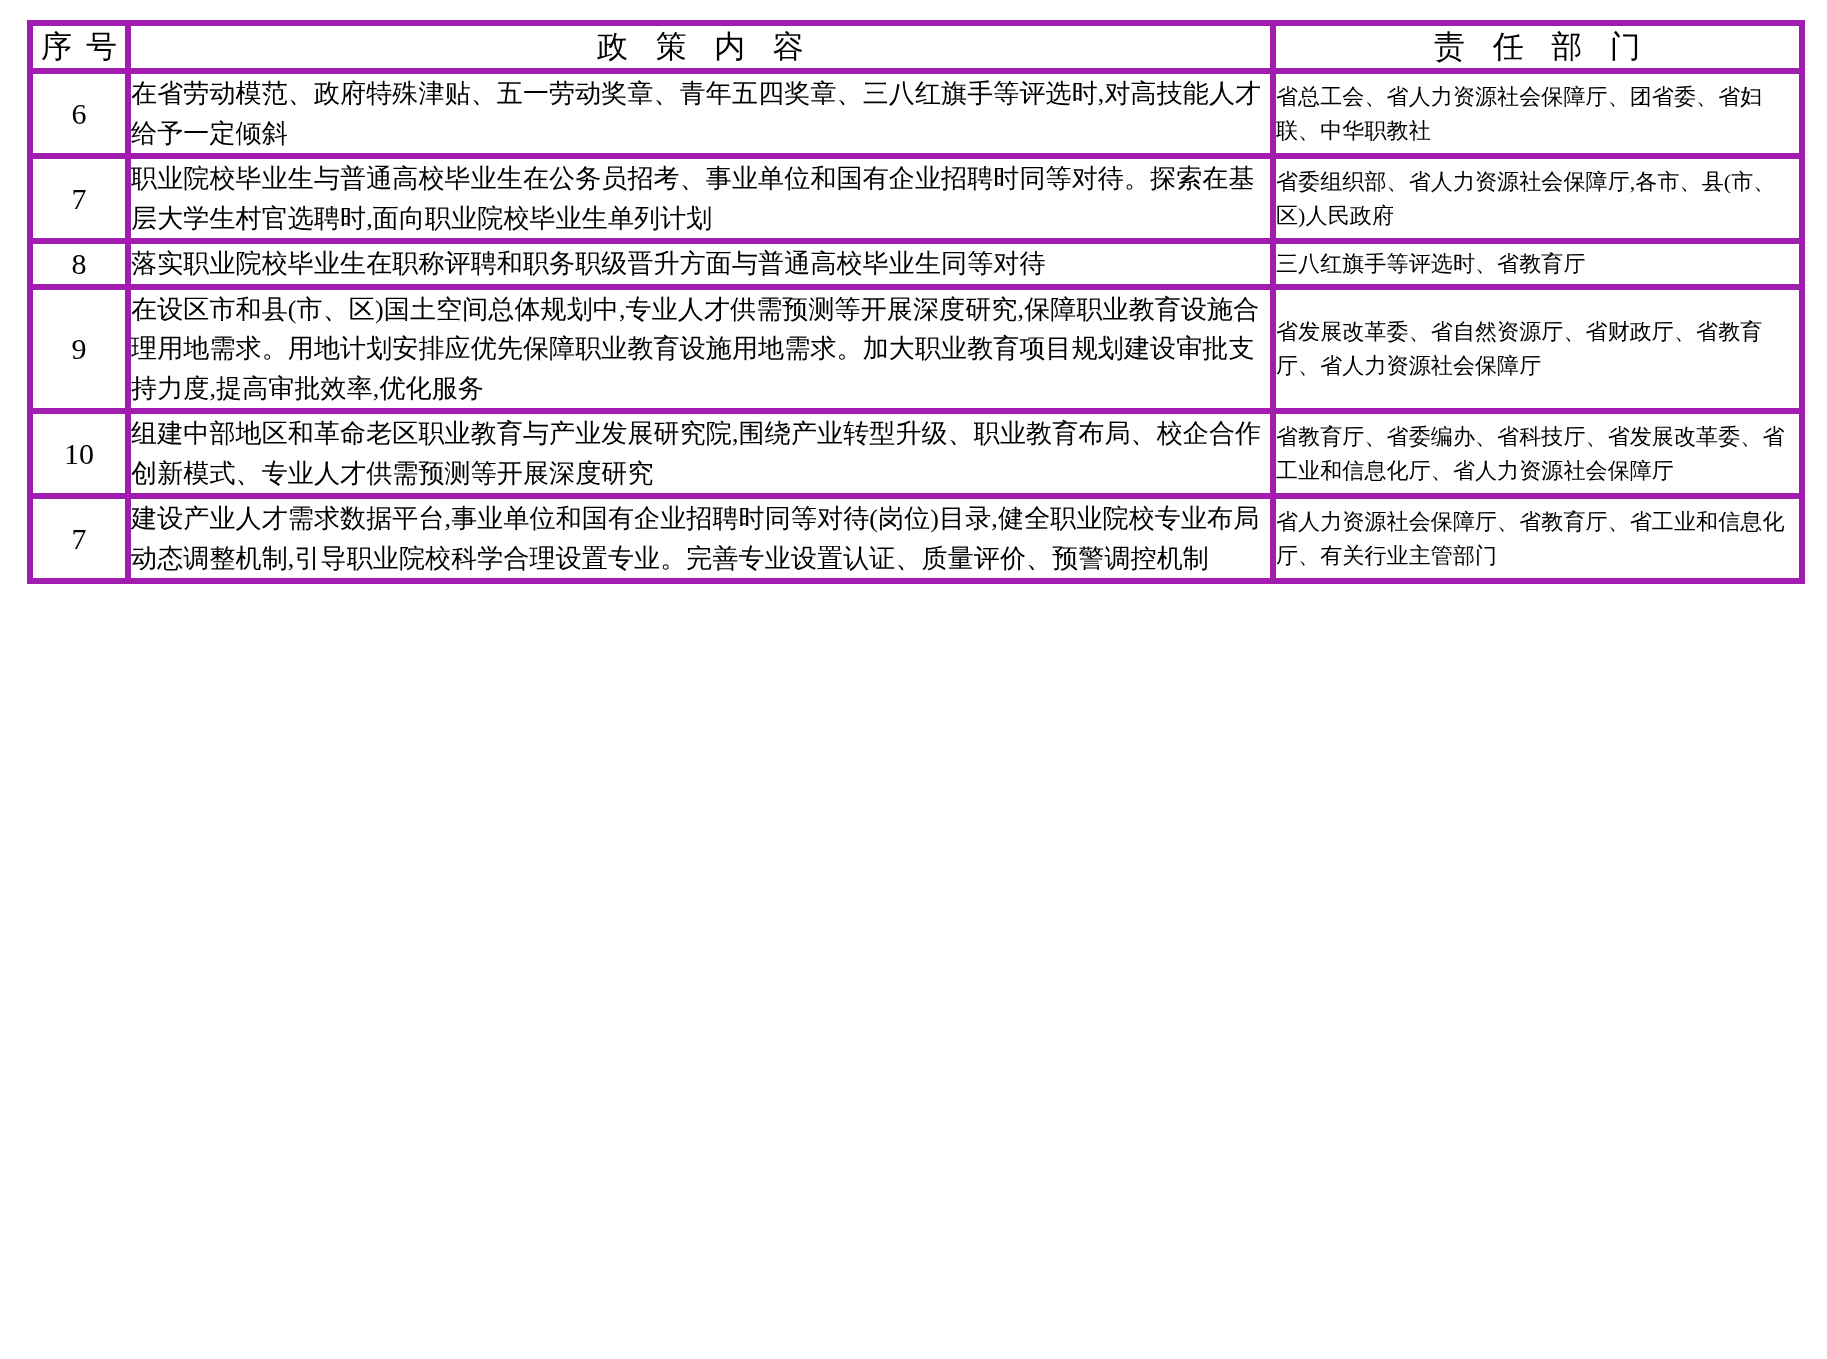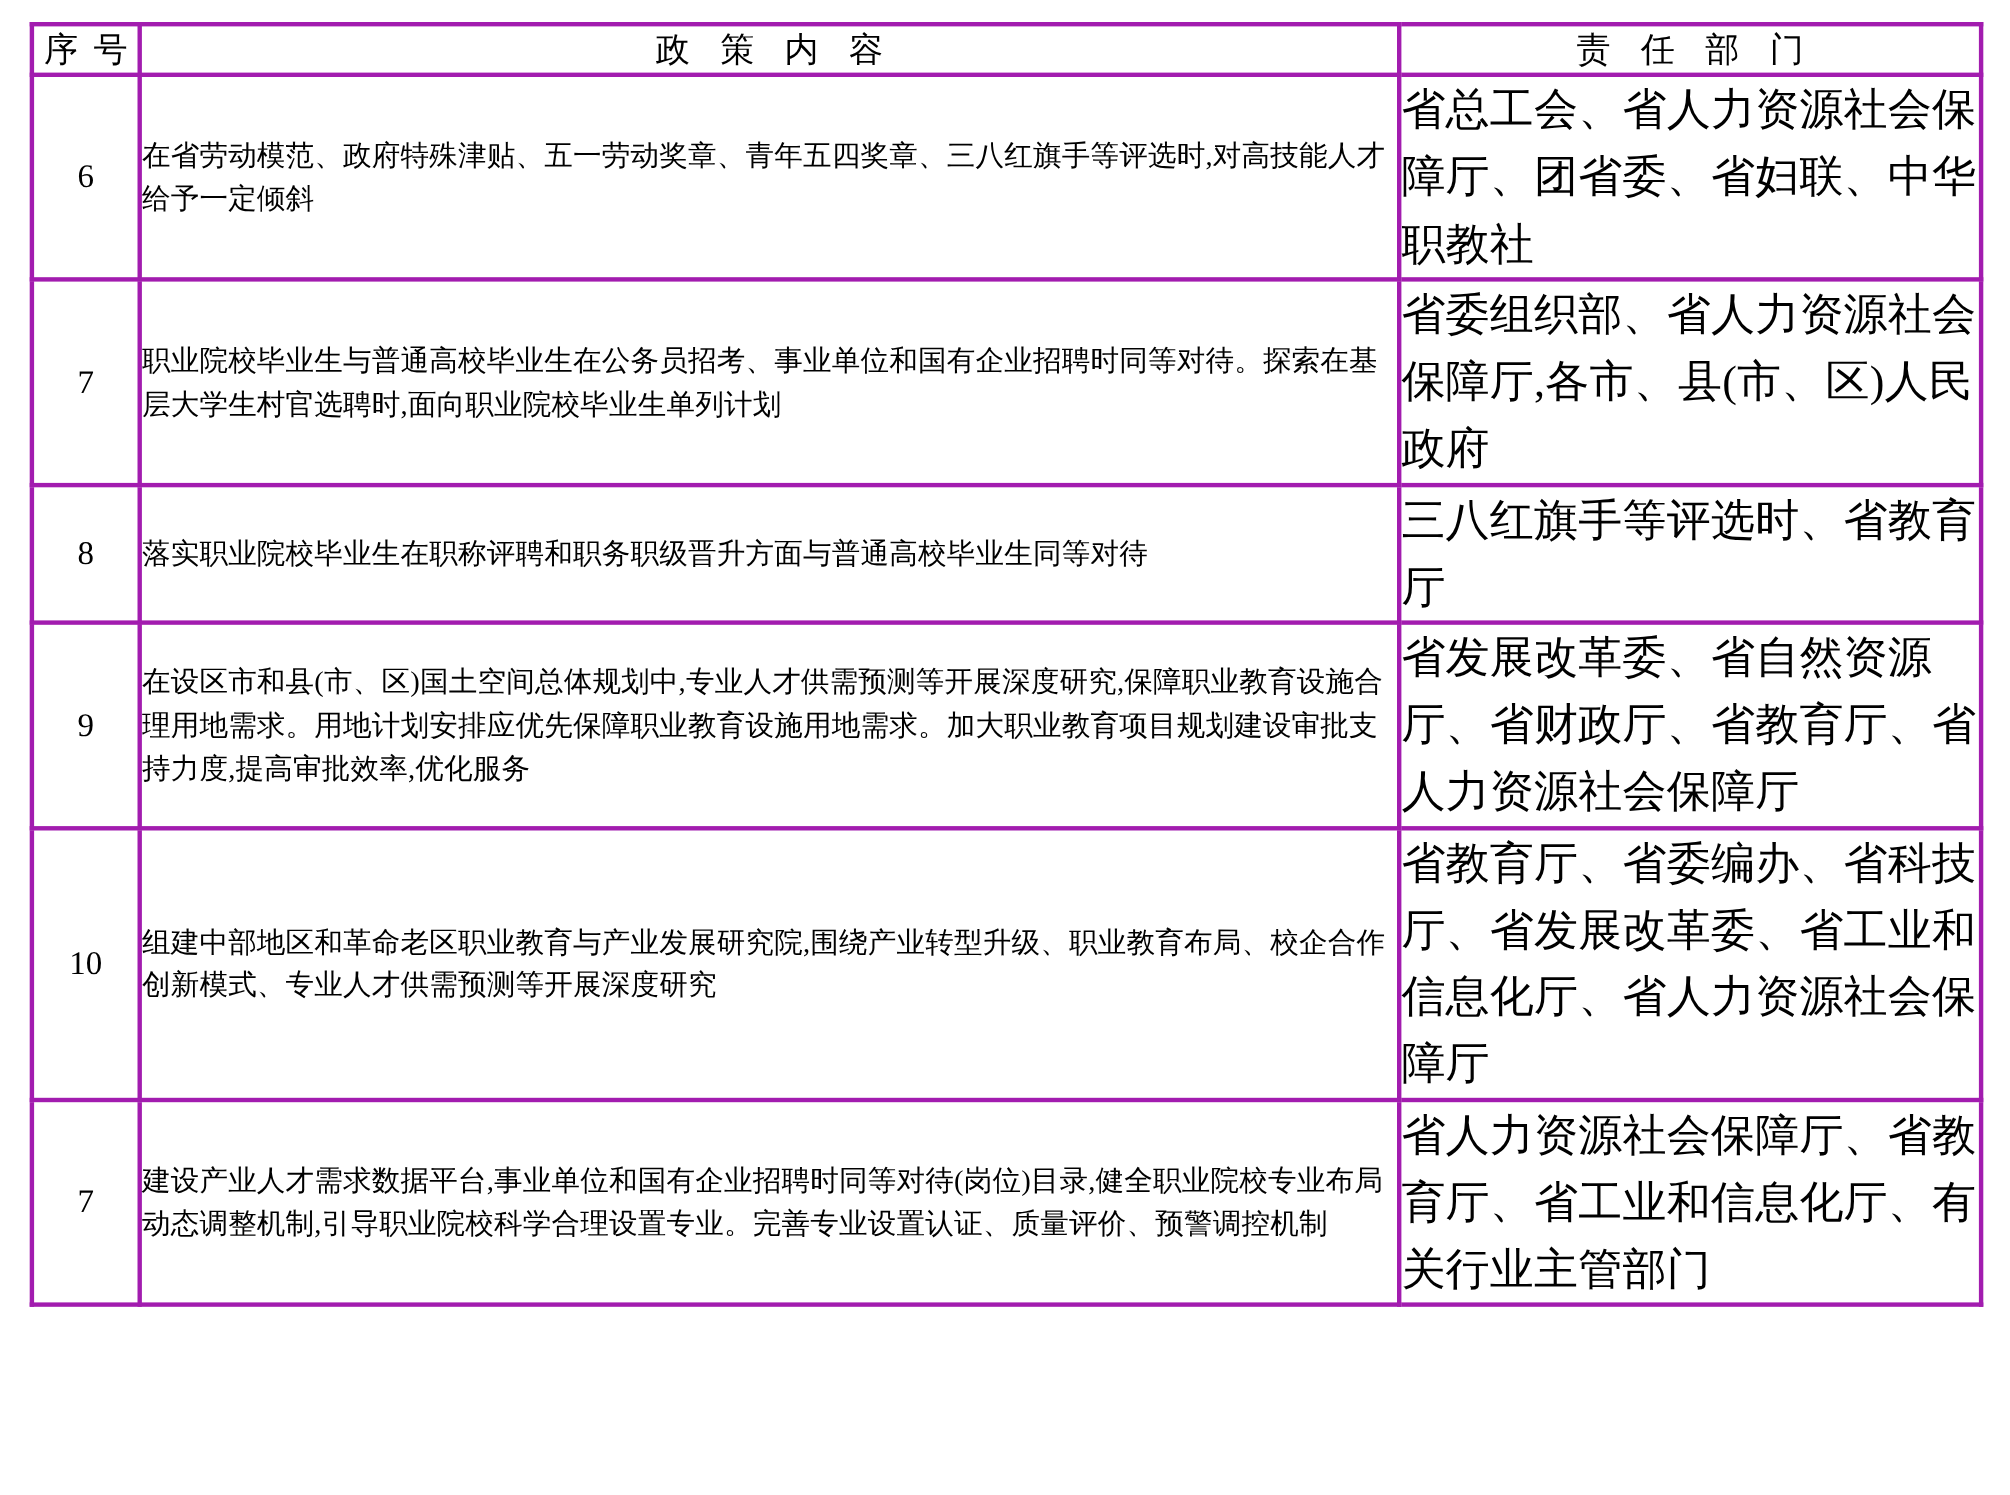--- a/index.html
+++ b/index.html
@@ -24,21 +24,21 @@
   }
   table.policy-table {
     position: absolute;
     left: 27px;
     top: 20px;
     width: 1772px;
     border-collapse: collapse;
     table-layout: fixed;
   }
   table.policy-table td, table.policy-table th {
-    border: 4px solid #a21caf;
+    border: 6px solid #a21caf;
     vertical-align: middle;
     padding: 0;
     margin-top: 11px;
   }
   col.col-no { width: 98px; }
   col.col-content { width: 1145px; }
   col.col-dept { width: 529px; }
 
   .head-cell {
     text-align: center;
@@ -59,21 +59,21 @@
     font-family: "Liberation Serif", "DejaVu Serif", serif;
   }
   .content-cell {
     font-size: 26px;
     line-height: 1.52;
     padding: 16px 18px 18px 20px;
     text-align: left;
     letter-spacing: 0.005em;
   }
   .dept-cell {
-    font-size: 40px;
+    font-size: 22px;
     line-height: 1.52;
     padding: 16px 10px 18px 14px;
     text-align: left;
     letter-spacing: 0.005em;
   }
   .footer {
     position: absolute;
     left: 0;
     top: 1285px;
     width: 1827px;

